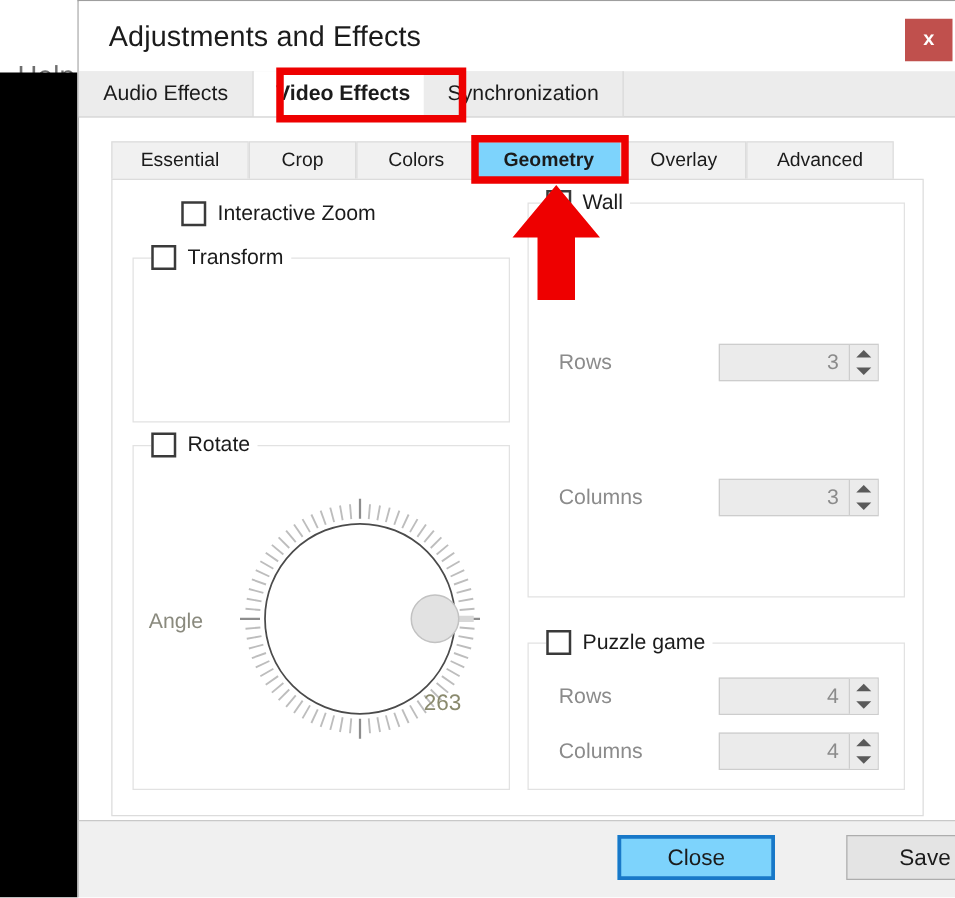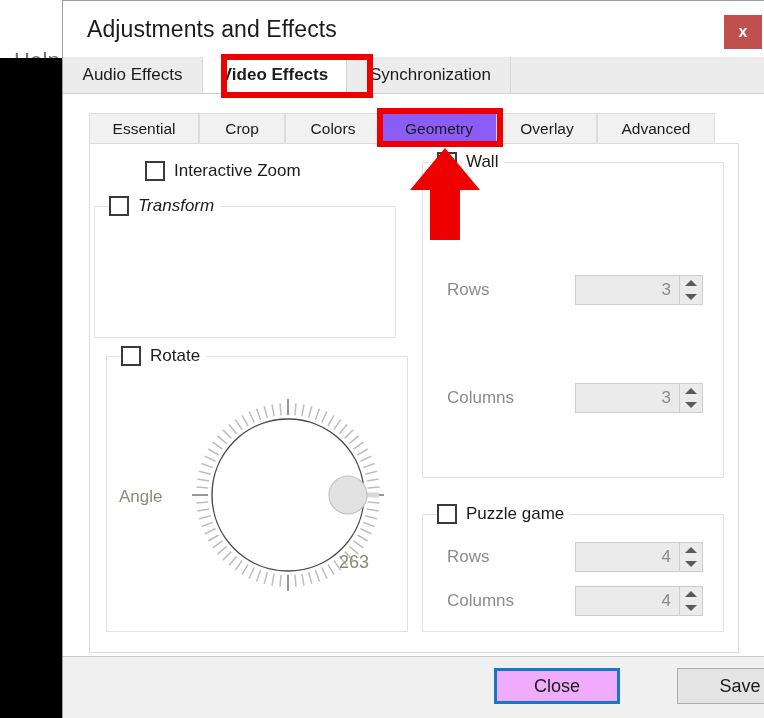--- a/index.html
+++ b/index.html
@@ -85,21 +85,21 @@
   .subtab {
     position: absolute; top: 0; height: 31px;
     display: flex; align-items: center; justify-content: center;
     font-size: 15.5px; color: #1b1b1b;
     background: #f1f1f1;
     border: 1px solid #dcdcdc;
     box-sizing: border-box;
     cursor: pointer;
     white-space: nowrap;
   }
-  .subtab.active { background: #8b5cf6; border-bottom-color: #ffffff; }
+  .subtab.active { background: #7dd3fc; border-bottom-color: #ffffff; font-weight: bold; }
 
   
   .panel {
     position: absolute; left: 26px; top: 142px;
     width: 650px; height: 510px;
     background: #ffffff;
     border: 1px solid #dcdcdc;
     box-sizing: border-box;
   }
 
@@ -210,21 +210,21 @@
   .btn {
     position: absolute; top: 11px; height: 36px;
     background: #e4e4e4;
     border: 1px solid #adadad;
     box-sizing: border-box;
     font-size: 18px; color: #1b1b1b;
     display: flex; align-items: center; justify-content: center;
     cursor: pointer;
     font-family: "Liberation Sans", sans-serif;
   }
-  .btn.focused { border: 3px solid #1878c8; background: #f0abfc; }
+  .btn.focused { border: 3px solid #1878c8; background: #7dd3fc; }
 
   
   .hl-box {
     position: absolute;
     border: 6px solid #ee0000;
     box-sizing: border-box;
     pointer-events: none;
   }
   .arrow-ann {
     position: absolute;
@@ -244,40 +244,40 @@
   <div class="dialog">
 
     <div class="titlebar">
       <div class="dialog-title">Adjustments and Effects</div>
       <div class="close-btn">x</div>
     </div>
 
     <div class="tabstrip">
       <div class="tab" style="left:0px;width:140px;">Audio Effects</div>
       <div class="tab active" style="left:140px;width:144px;font-weight:bold;">Video Effects</div>
-      <div class="tab" style="left:288px;width:160px;">Synchronization</div>
+      <div class="tab" style="left:276px;width:160px;">Synchronization</div>
     </div>
 
     <div class="subtabstrip">
       <div class="subtab" style="left:0px;width:110px;">Essential</div>
       <div class="subtab" style="left:110px;width:86px;">Crop</div>
       <div class="subtab" style="left:196px;width:96px;">Colors</div>
       <div class="subtab active" style="left:292px;width:116px;">Geometry</div>
       <div class="subtab" style="left:408px;width:100px;">Overlay</div>
       <div class="subtab" style="left:508px;width:118px;">Advanced</div>
     </div>
 
     <div class="panel">
 
       <div class="standalone-check" style="left:16px;top:17px;padding-left:39px;">
         <span class="chk"></span>
         <span class="chk-label">Interactive Zoom</span>
       </div>
 
-      <div class="group" style="left:4px;top:62px;width:302px;height:132px;font-style:italic;">
+      <div class="group" style="left:16px;top:62px;width:302px;height:132px;">
         <div class="group-check">
           <span class="chk"></span>
           <span class="chk-label">Transform</span>
         </div>
       </div>
 
       <div class="group" style="left:16px;top:212px;width:302px;height:276px;">
         <div class="group-check">
           <span class="chk"></span>
           <span class="chk-label">Rotate</span>

